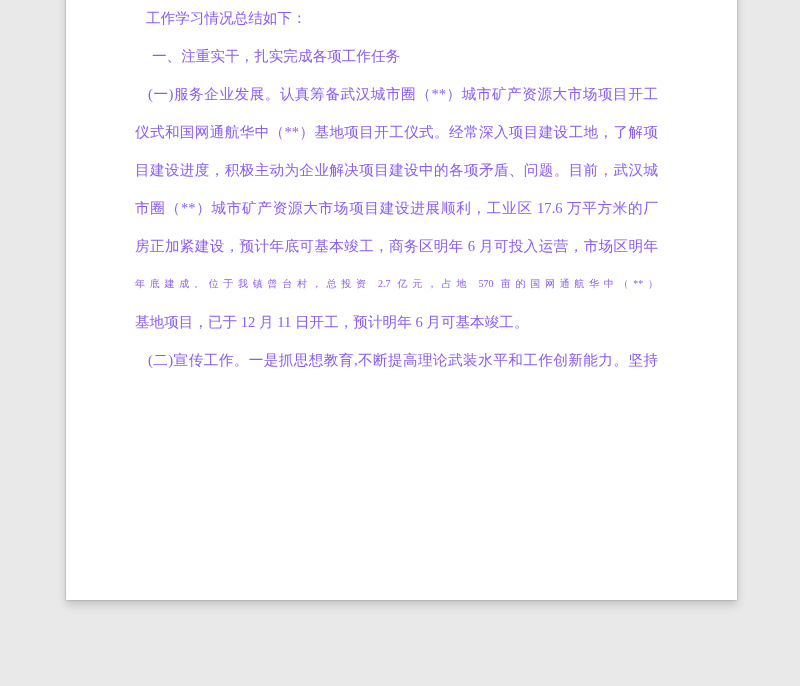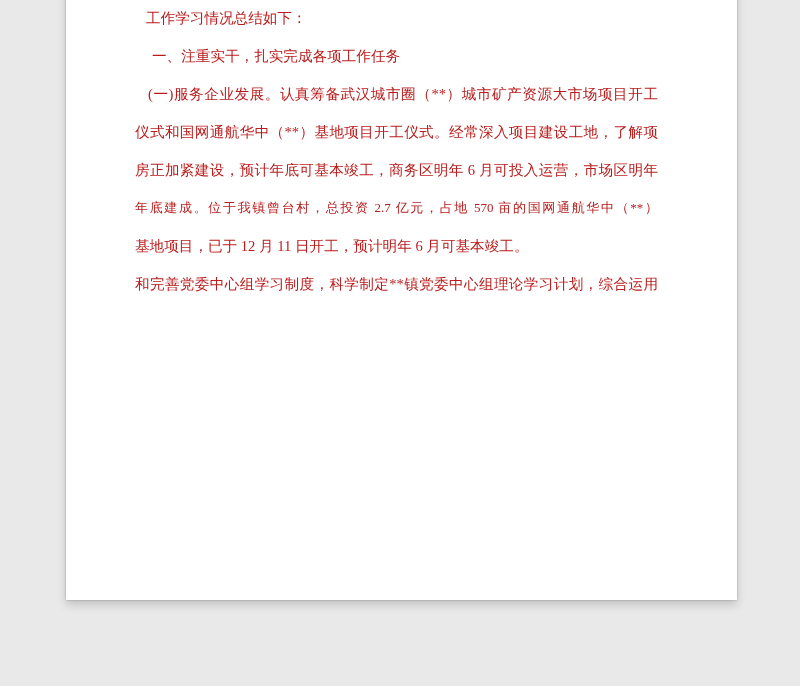--- a/index.html
+++ b/index.html
@@ -17,50 +17,52 @@
     width:671px;
     height:622px;
     background:#ffffff;
     box-shadow:0 0 2px rgba(0,0,0,.28), 0 5px 9px rgba(0,0,0,.16);
   }
   .content {
     position:absolute;
     left:69px;
     top:21px;
     width:523px;
-    color:#b91c1c;
+    color:#8b5cf6;
   }
   .ln {
     height:38px;
     line-height:38px;
     font-size:14.6px;
     white-space:normal;
     overflow:hidden;
   }
   
   .j {
     text-align:justify;
     text-align-last:justify;
     text-justify:inter-character;
   }
   
   .s { text-align:left; }
   
-  .f { font-size:13px; }
+  .f { font-size:10px; }
   .i11 { text-indent:11px; }
   .i13 { text-indent:13px; }
   .i17 { text-indent:17px; }
 </style>
 </head>
 <body>
 
 <div class="page">
   <div class="content">
     <div class="ln s i11">工作学习情况总结如下：</div>
     <div class="ln s i17">一、注重实干，扎实完成各项工作任务</div>
     <div class="ln j i13">(一)服务企业发展。认真筹备武汉城市圈（**）城市矿产资源大市场项目开工</div>
     <div class="ln j">仪式和国网通航华中（**）基地项目开工仪式。经常深入项目建设工地，了解项</div>
+    <div class="ln j">目建设进度，积极主动为企业解决项目建设中的各项矛盾、问题。目前，武汉城</div>
+    <div class="ln j">市圈（**）城市矿产资源大市场项目建设进展顺利，工业区 17.6 万平方米的厂</div>
     <div class="ln j">房正加紧建设，预计年底可基本竣工，商务区明年 6 月可投入运营，市场区明年</div>
     <div class="ln j f">年底建成。位于我镇曾台村，总投资 2.7 亿元，占地 570 亩的国网通航华中（**）</div>
     <div class="ln s">基地项目，已于 12 月 11 日开工，预计明年 6 月可基本竣工。</div>
-    <div class="ln j">和完善党委中心组学习制度，科学制定**镇党委中心组理论学习计划，综合运用</div>
+    <div class="ln j i13">(二)宣传工作。一是抓思想教育,不断提高理论武装水平和工作创新能力。坚持</div>
   </div>
 </div>
 
 </body></html>

